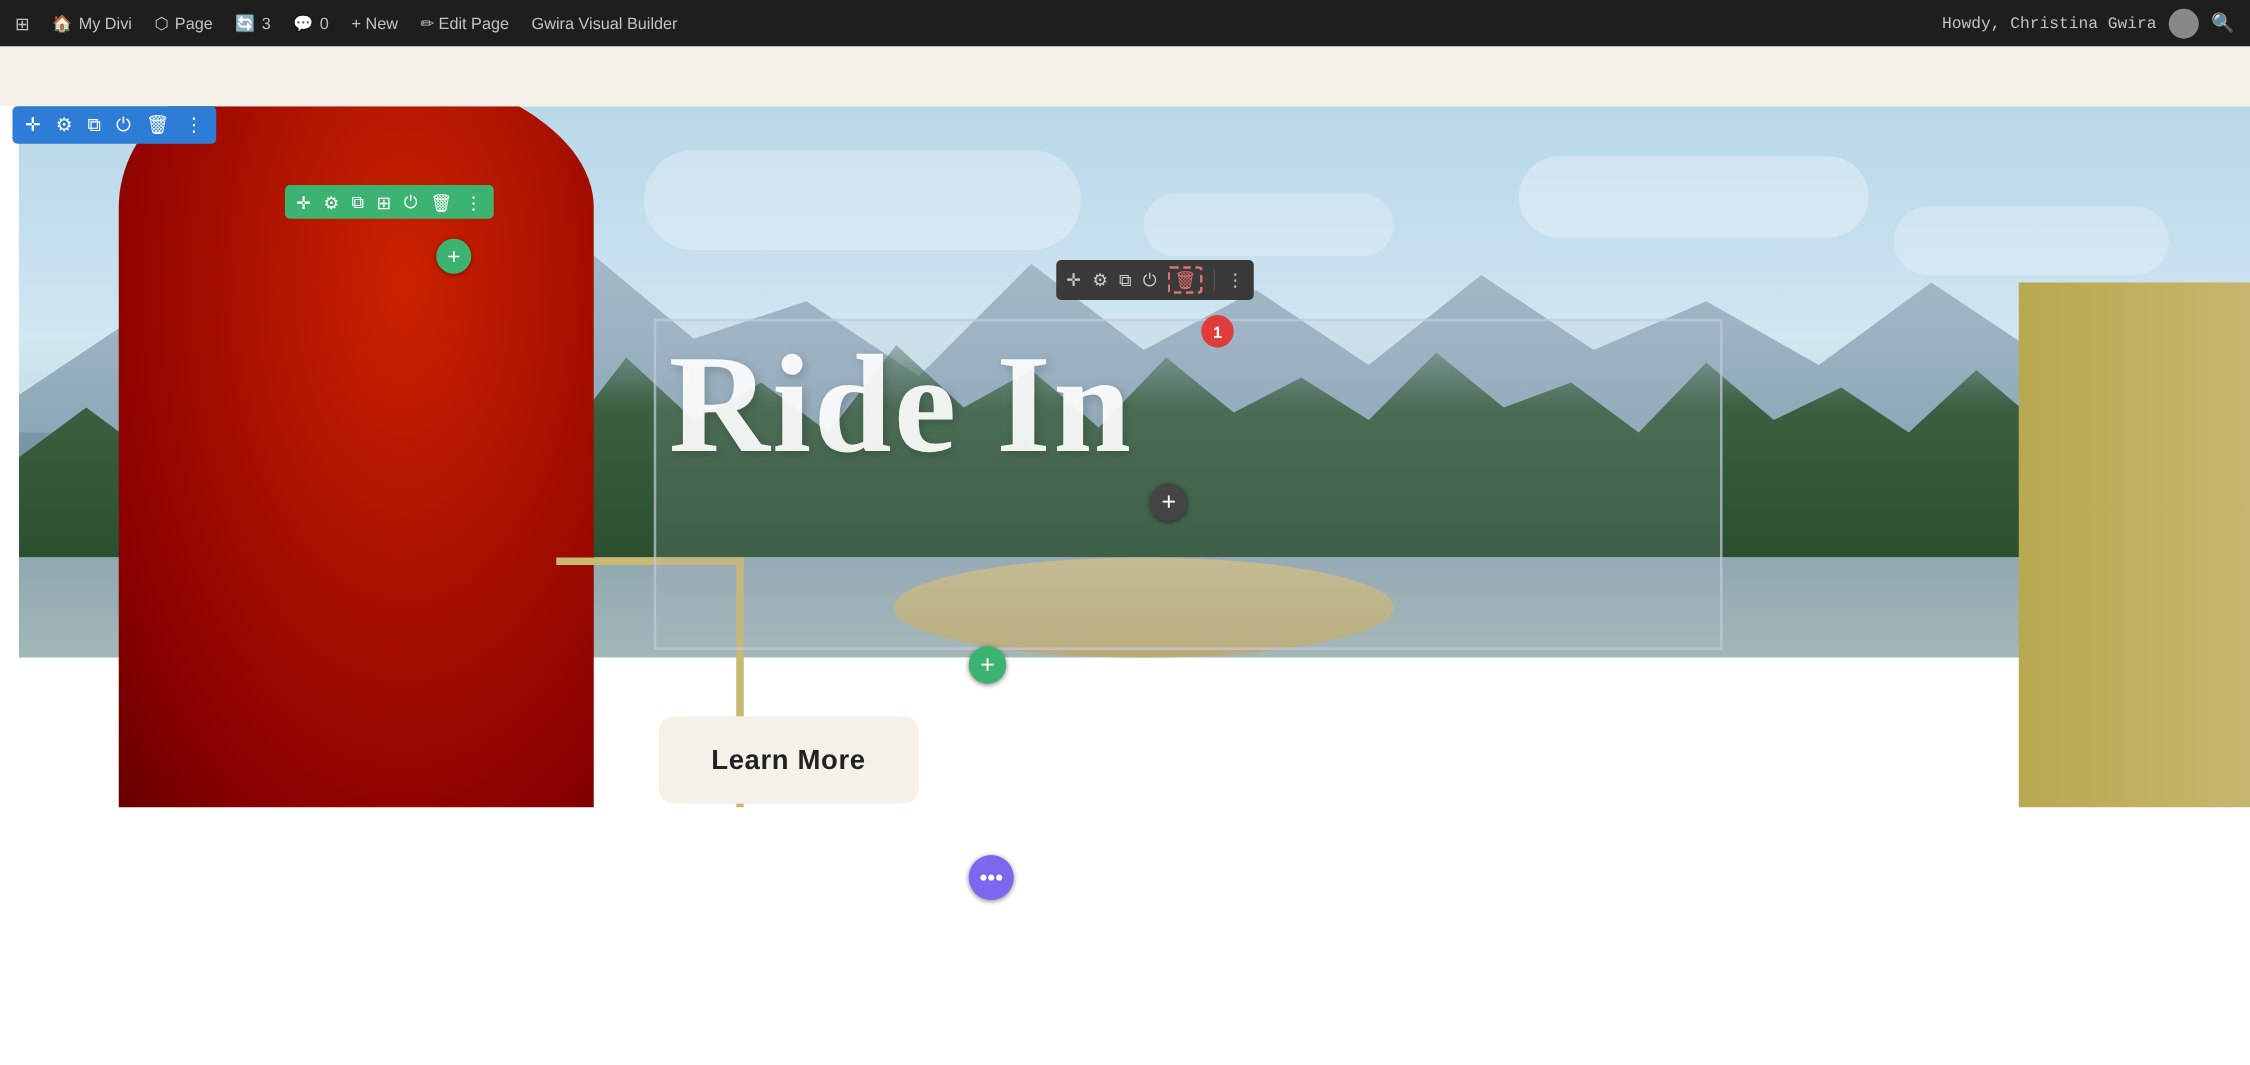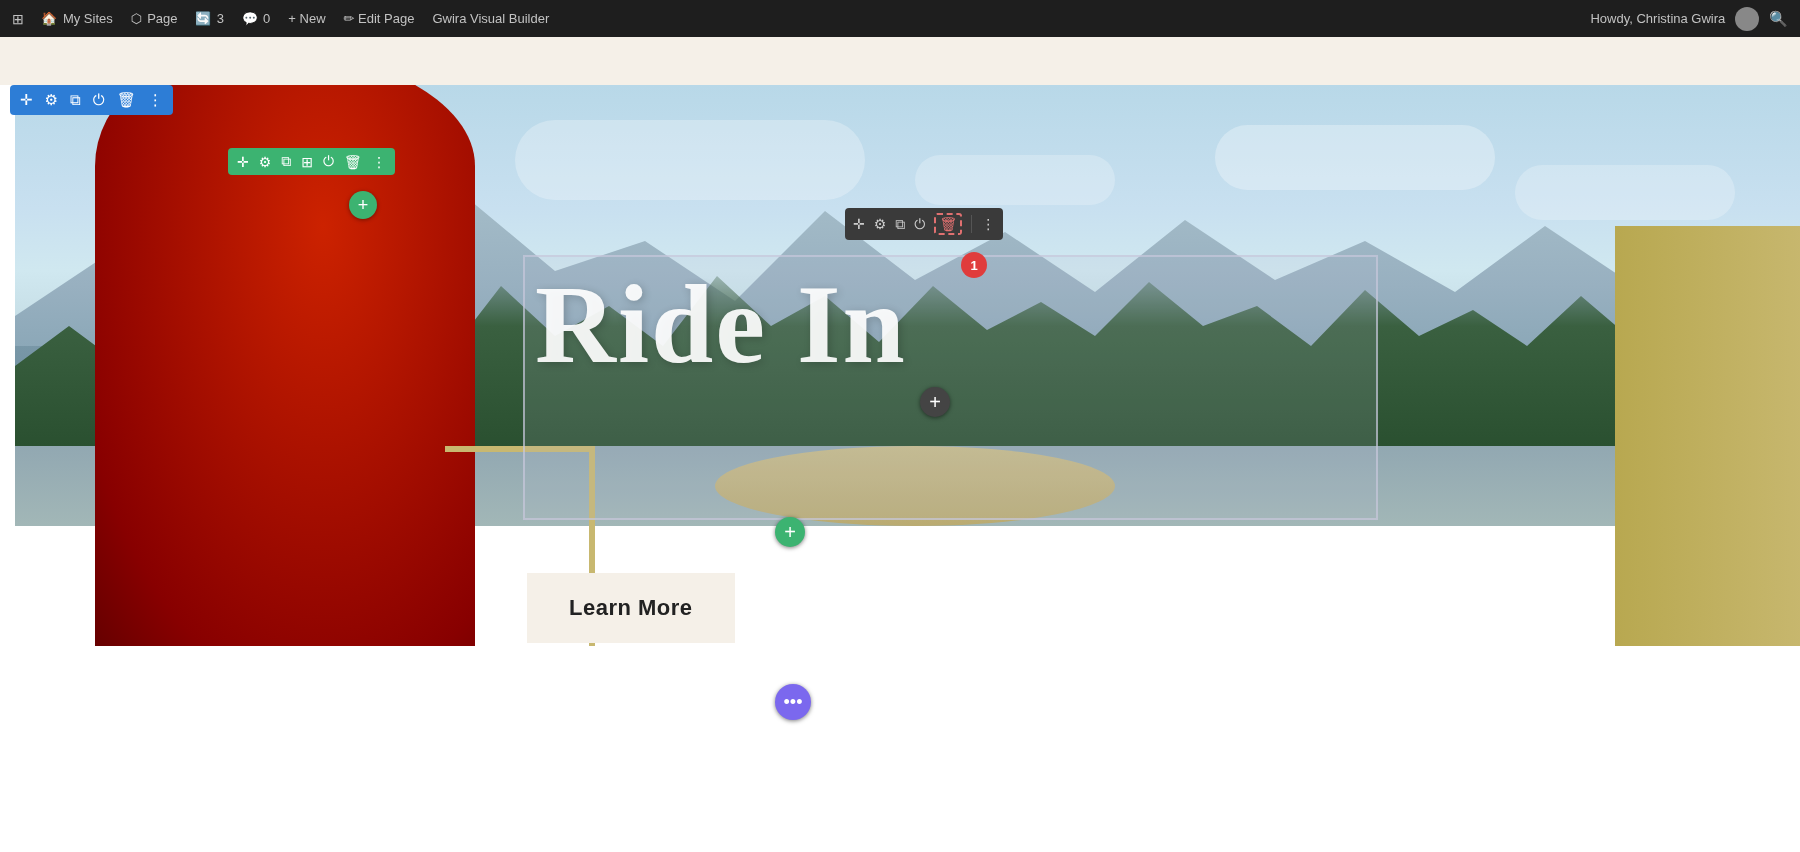--- a/index.html
+++ b/index.html
@@ -27,20 +27,21 @@
       white-space: nowrap;
     }
     .admin-bar-icon { font-size: 14px; }
     .admin-bar-right {
       margin-left: auto;
       display: flex;
       align-items: center;
       gap: 10px;
       color: #c2c2c2;
       font-size: 13px;
+      font-family: Liberation Mono, monospace;
     }
     .admin-bar-avatar {
       width: 24px;
       height: 24px;
       border-radius: 50%;
       background: #888;
       display: inline-block;
     }
     .search-icon-bar {
       color: #c2c2c2;
@@ -284,21 +285,21 @@
       z-index: 60;
       background: #f5f0e8;
       color: #222;
       border: none;
       padding: 0 42px;
       height: 70px;
       font-size: 22px;
       font-weight: 600;
       letter-spacing: 0.5px;
       cursor: pointer;
-      border-radius: 0;
+      border-radius: 12px;
       display: flex;
       align-items: center;
       justify-content: center;
       white-space: nowrap;
     }
 
     
     #boat-rail-left {
       position: absolute;
       bottom: 0;
@@ -397,21 +398,21 @@
   </style>
 </head>
 <body>
 
 <div id="admin-bar">
   <div class="admin-bar-item">
     <span class="admin-bar-icon">⊞</span>
   </div>
   <div class="admin-bar-item">
     <span>🏠</span>
-    <span>My Sites</span>
+    <span>My Divi</span>
   </div>
   <div class="admin-bar-item">
     <span>⬡</span>
     <span>Page</span>
   </div>
   <div class="admin-bar-item">
     <span>🔄</span>
     <span>3</span>
   </div>
   <div class="admin-bar-item">

